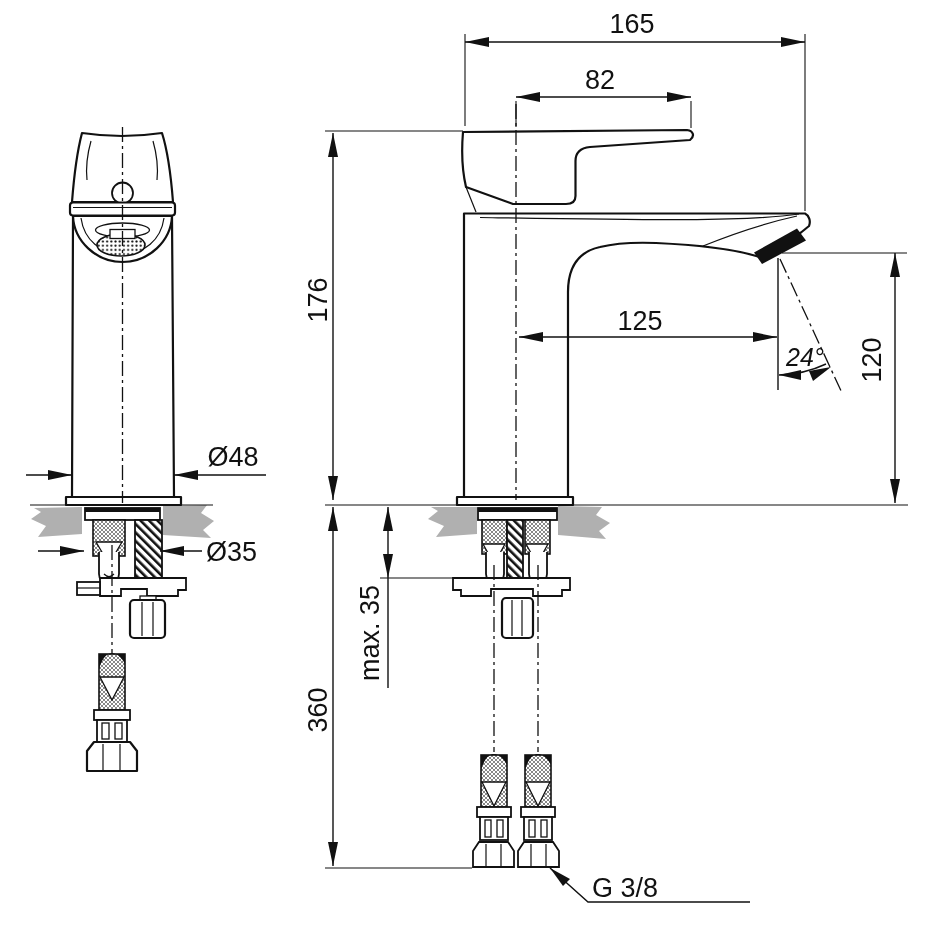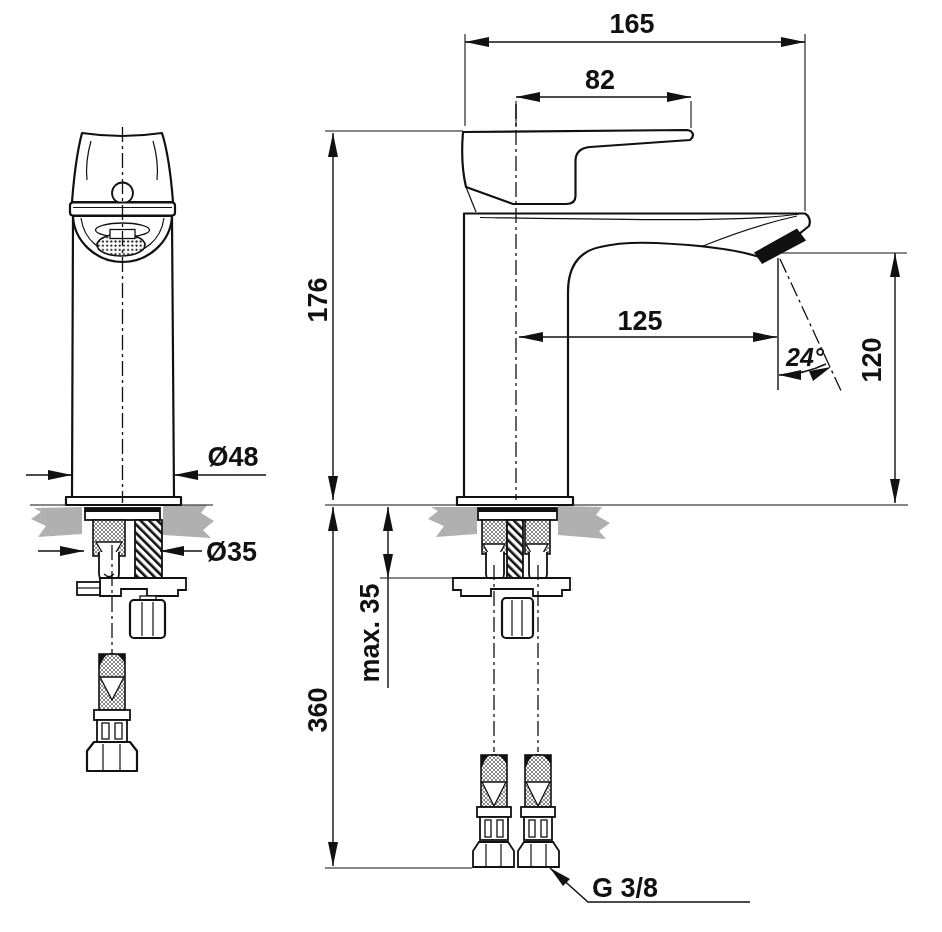--- a/index.html
+++ b/index.html
@@ -1,17 +1,17 @@
 <!DOCTYPE html>
 <html><head>
 <meta charset="utf-8">
 <style>
   html,body{margin:0;padding:0;background:#ffffff;}
   .stage{position:relative;width:942px;height:932px;background:#ffffff;overflow:hidden;
-         font-family:"Liberation Sans",sans-serif;font-weight:bold;}
+         font-family:"Liberation Sans",sans-serif;}
   svg{position:absolute;left:0;top:0;}
   .outline{fill:#ffffff;stroke:#111111;stroke-width:2.2;stroke-linejoin:round;}
   .outline-thin{fill:none;stroke:#111111;stroke-width:1.2;}
   .detail{fill:#ffffff;stroke:#111111;stroke-width:1.8;}
   .detail-thin{fill:#ffffff;stroke:#111111;stroke-width:1.3;}
   .dimline{stroke:#111111;stroke-width:1.4;fill:none;}
   .extline{stroke:#111111;stroke-width:1.1;fill:none;}
   .centerline{stroke:#111111;stroke-width:1.3;fill:none;stroke-dasharray:15 4 3 4;}
   .arrow{fill:#111111;stroke:none;}
   .dimtext{font-family:"Liberation Sans",sans-serif;font-size:27px;fill:#111111;}

